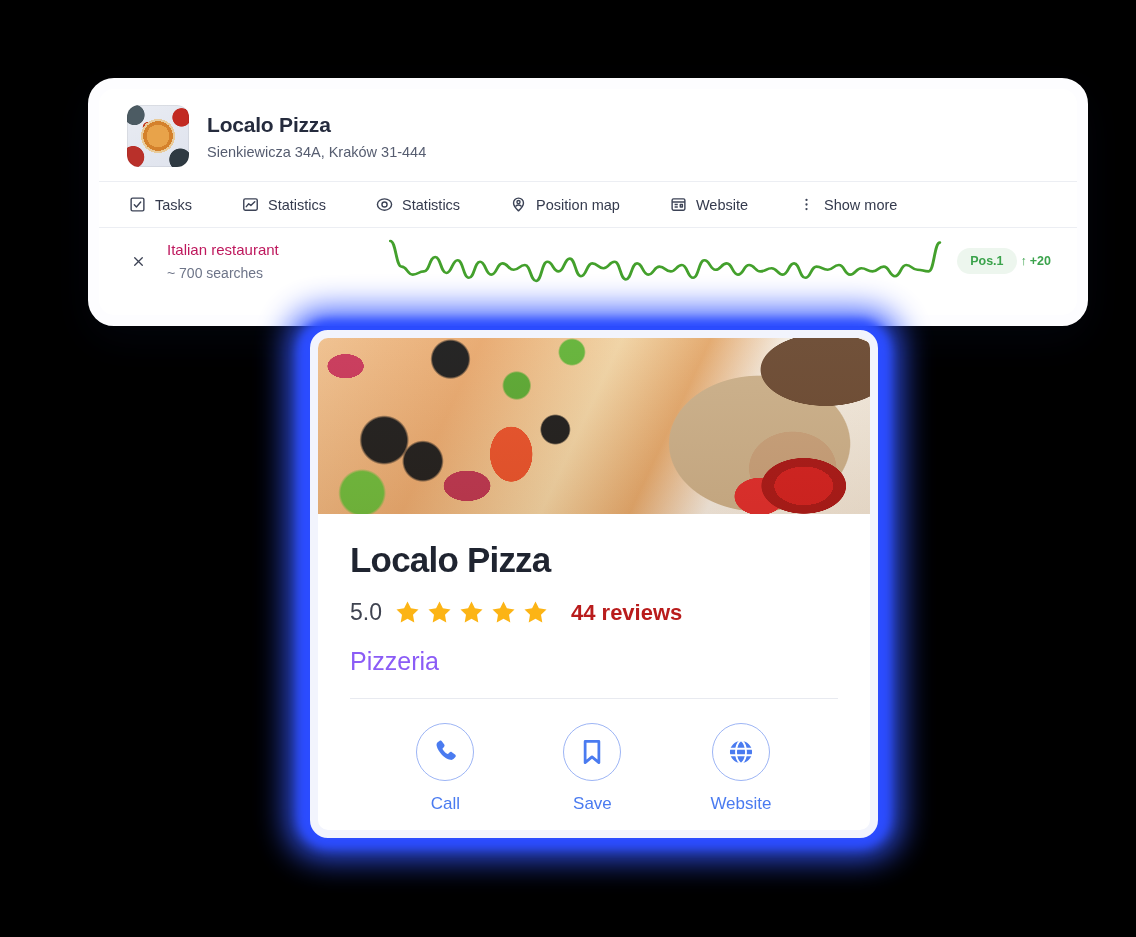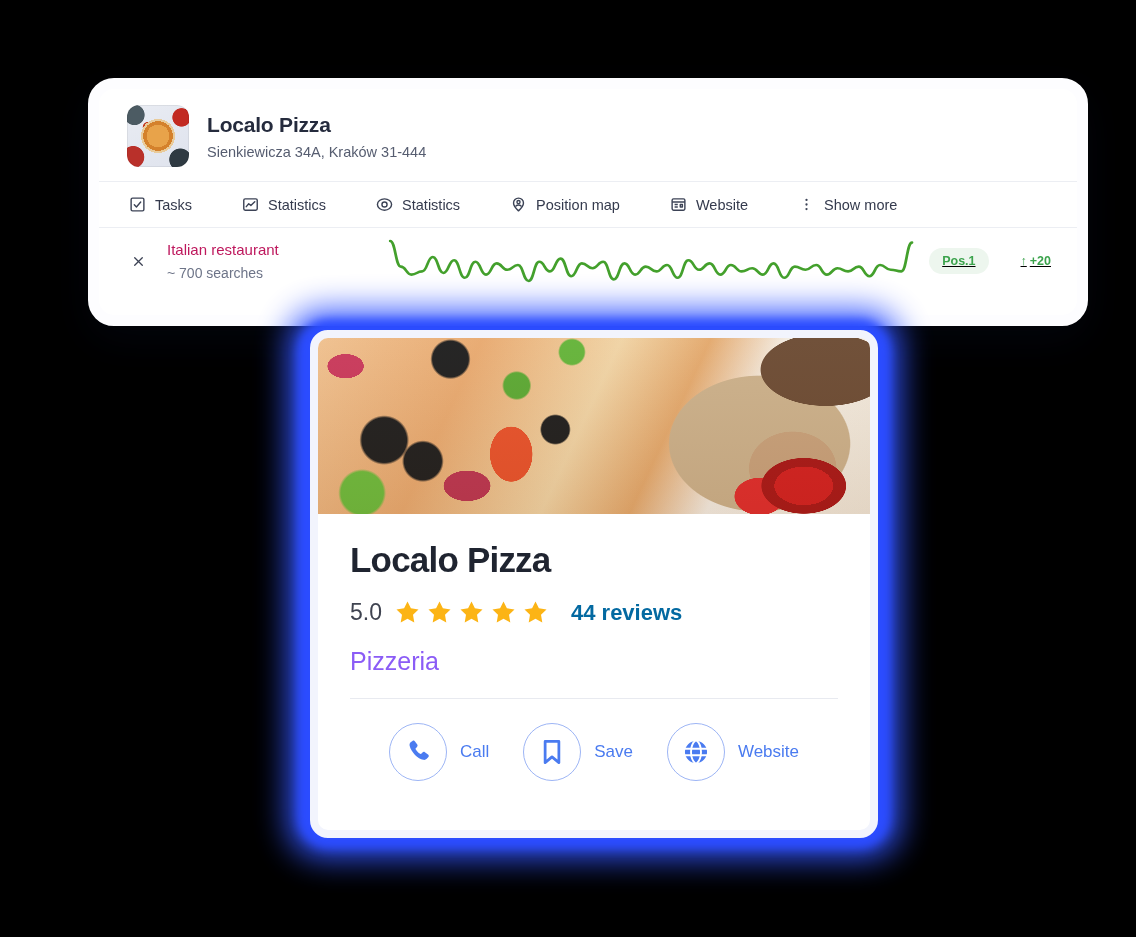--- a/index.html
+++ b/index.html
@@ -56,21 +56,21 @@
   .tab .ic svg { display:block; width:17px; height:17px; }
 
   .dc-kw { display: flex; align-items: center; padding: 10px 26px 12px 26px; gap: 0; }
   .kw-x { width: 26px; flex: 0 0 26px; color: #3b4153; display:flex; align-items:center; justify-content:center; cursor:pointer; }
   .kw-x svg { width: 13px; height: 13px; }
   .kw-txt { flex: 0 0 236px; display: flex; flex-direction: column; gap: 7px; padding-left: 16px; }
   .kw-name { font-size: 15px; color: #be185d; }
   .kw-sub { font-size: 14px; color: #6d7488; }
   .kw-chart { flex: 1 1 auto; height: 46px; display:flex; align-items:center; }
   .kw-chart svg { width: 100%; height: 46px; display: block; }
-  .kw-right { display: flex; gap: 32px; flex: 0 0 auto; padding-left: 14px; text-decoration: underline; }
+  .kw-right { display: flex; gap: 4px; flex: 0 0 auto; padding-left: 14px; }
   .pos-badge {
     background: #edf6ee; color: #3ba34c; font-size: 12.5px; font-weight: 700;
     padding: 6px 13px; border-radius: 14px;
   }
   .delta { font-size: 12.5px; font-weight: 700; color: #3ba34c; display:flex; align-items:center; gap:3px; }
 
   
   .phone-wrap { position: absolute; left: 262px; top: 310px; width: 612px; height: 548px; }
   .phone-glow {
     position: absolute; left: 0; top: 0; width: 612px; height: 548px;
@@ -117,25 +117,25 @@
   .hero::after {
     content: ""; position: absolute; inset: 0;
     background: linear-gradient(180deg, rgba(255,255,255,0.04), rgba(120,70,30,0.10));
   }
   .p-body { padding: 26px 32px 0 32px; }
   .p-title { font-size: 35px; font-weight: 800; color: #1f2430; letter-spacing: -0.8px; }
   .p-rating { display: flex; align-items: center; gap: 12px; margin-top: 19px; }
   .p-score { font-size: 23px; color: #3f4350; }
   .p-stars { display: flex; gap: 5px; }
   .p-stars svg { width: 27px; height: 27px; display: block; }
-  .p-reviews { font-size: 22px; color: #0369a1; font-weight: 600; margin-left: 10px; cursor: pointer; }
+  .p-reviews { font-size: 22px; color: #b91c1c; font-weight: 600; margin-left: 10px; cursor: pointer; }
   .p-cat { font-size: 25px; color: #8b5cf6; margin-top: 21px; }
   .p-div { height: 1px; background: #e8eaf0; margin: 22px 0 0 0; }
   .p-actions { display: flex; justify-content: space-around; padding: 24px 22px 0 22px; }
-  .act { display: flex; align-items: center; gap: 13px; cursor: pointer; }
+  .act { display: flex; flex-direction: column; align-items: center; gap: 13px; cursor: pointer; }
   .act-circle {
     width: 58px; height: 58px; border-radius: 50%;
     border: 1.6px solid #9db5f5;
     display: flex; align-items: center; justify-content: center;
   }
   .act-circle svg { width: 30px; height: 30px; display:block; }
   .act-label { font-size: 17px; color: #4a7bf0; }
 </style>
 </head>
 <body>

